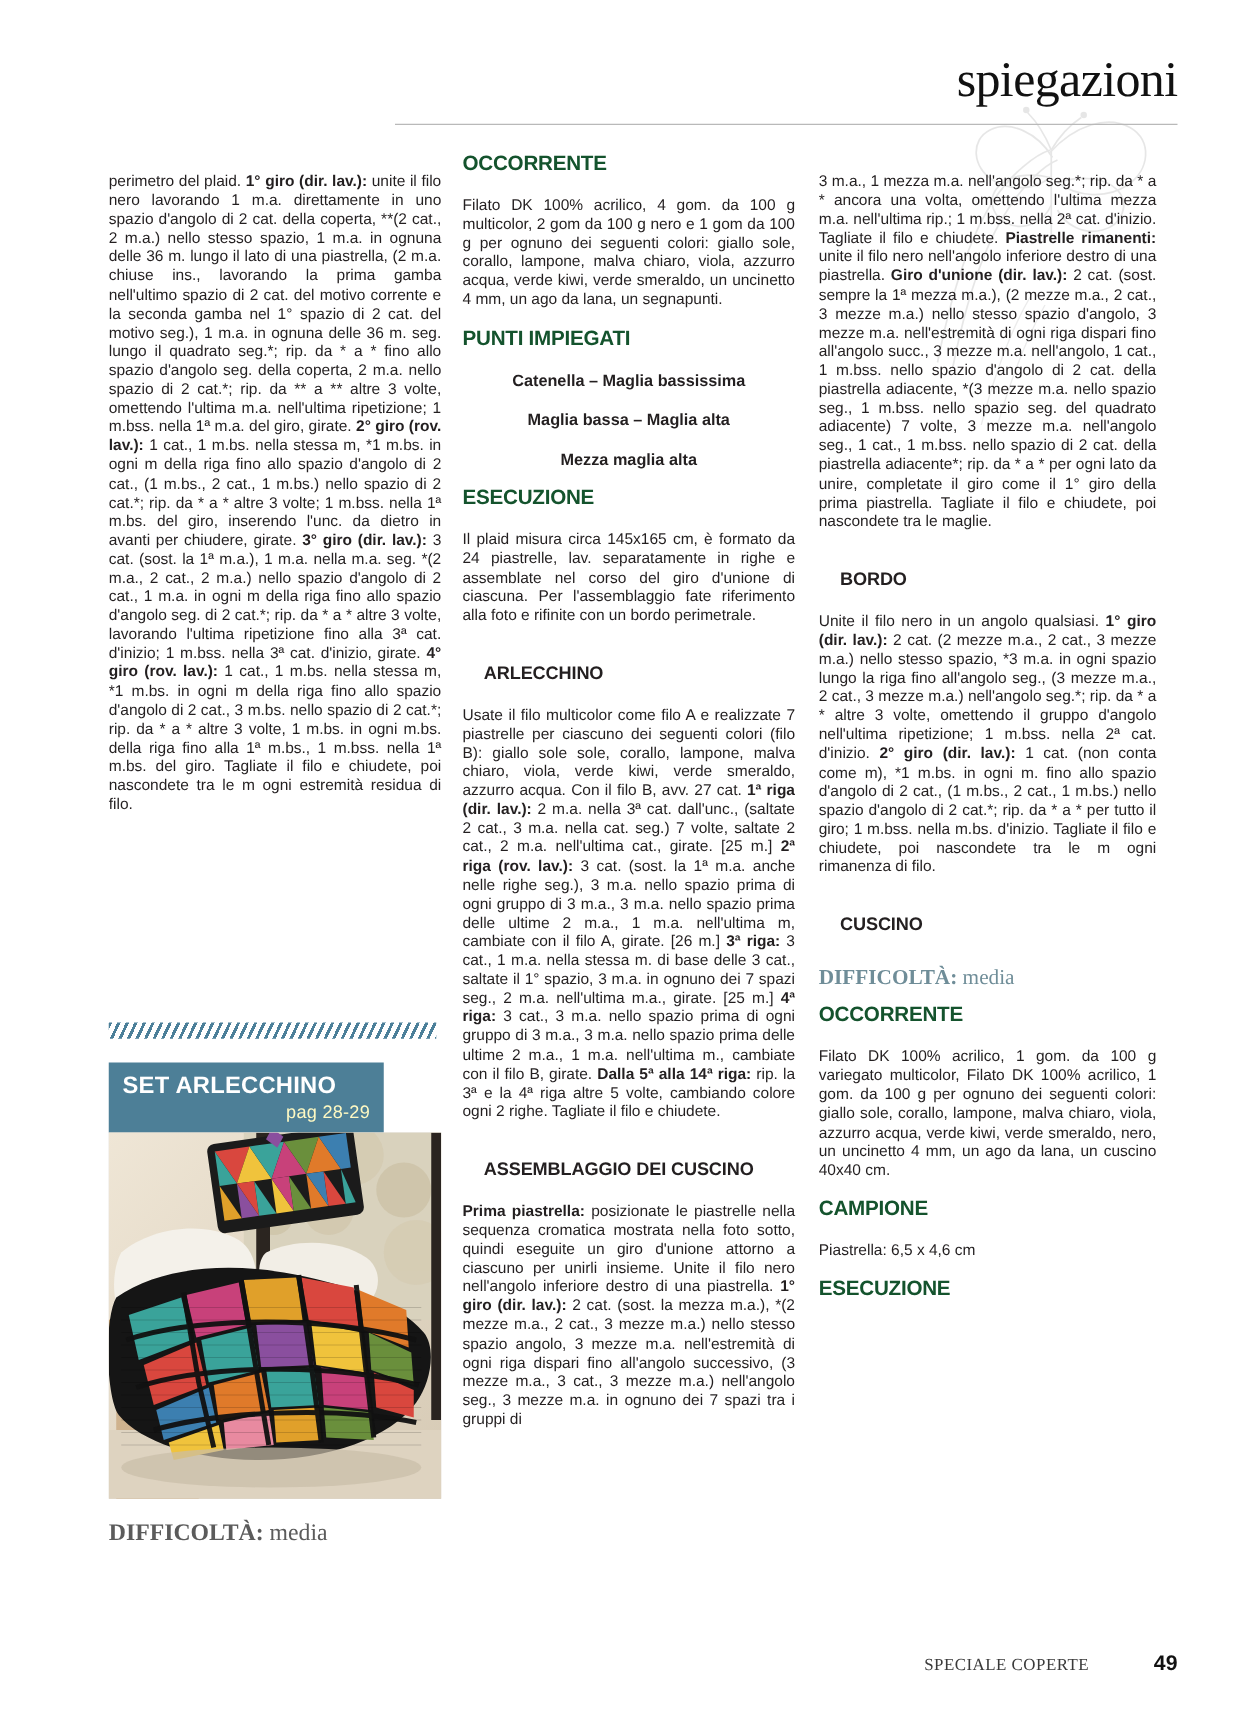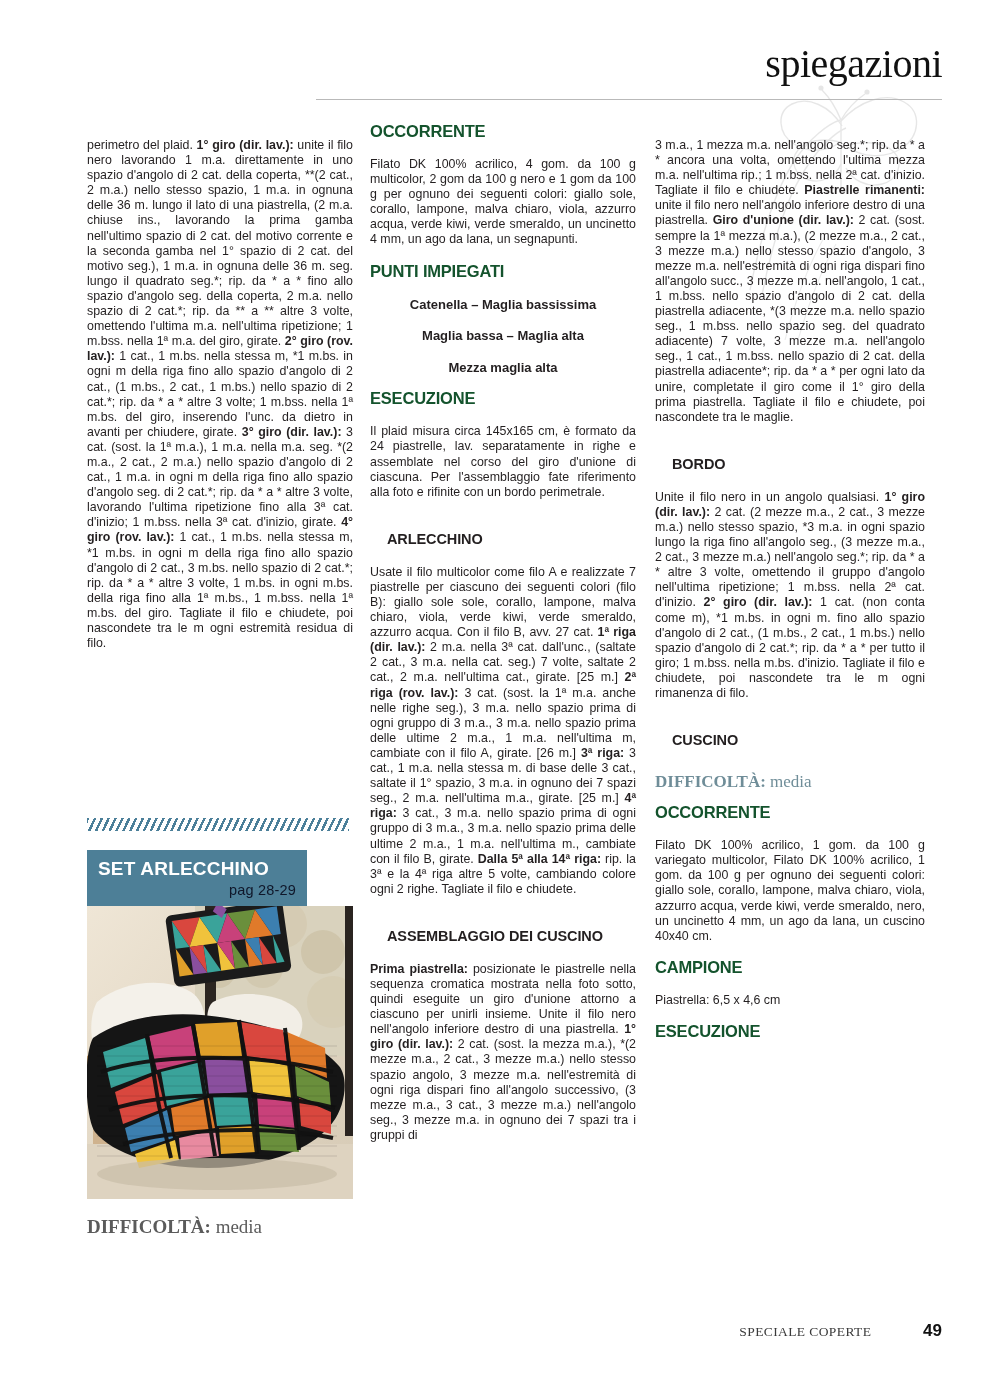--- a/index.html
+++ b/index.html
@@ -90,21 +90,21 @@
   }
   .banner{
     width:220px;height:56px;background:#4d7f97;position:relative;
   }
   .banner-title{
     position:absolute;left:11px;top:8px;
     color:#ffffff;font-weight:bold;font-size:19px;letter-spacing:0.2px;
   }
   .banner-page{
     position:absolute;right:11px;top:32px;
-    color:#0f172a;font-size:14.5px;letter-spacing:0.2px;
+    color:#fef9c3;font-size:14.5px;letter-spacing:0.2px;
   }
   .photo{
     width:266px;height:293px;position:relative;overflow:hidden;
     background:#d8cfc2;
   }
   .photo-caption{
     margin-top:17px;
     font-family:"Liberation Serif", serif;
     font-size:19px;color:#5b5b5b;font-weight:bold;
   }

